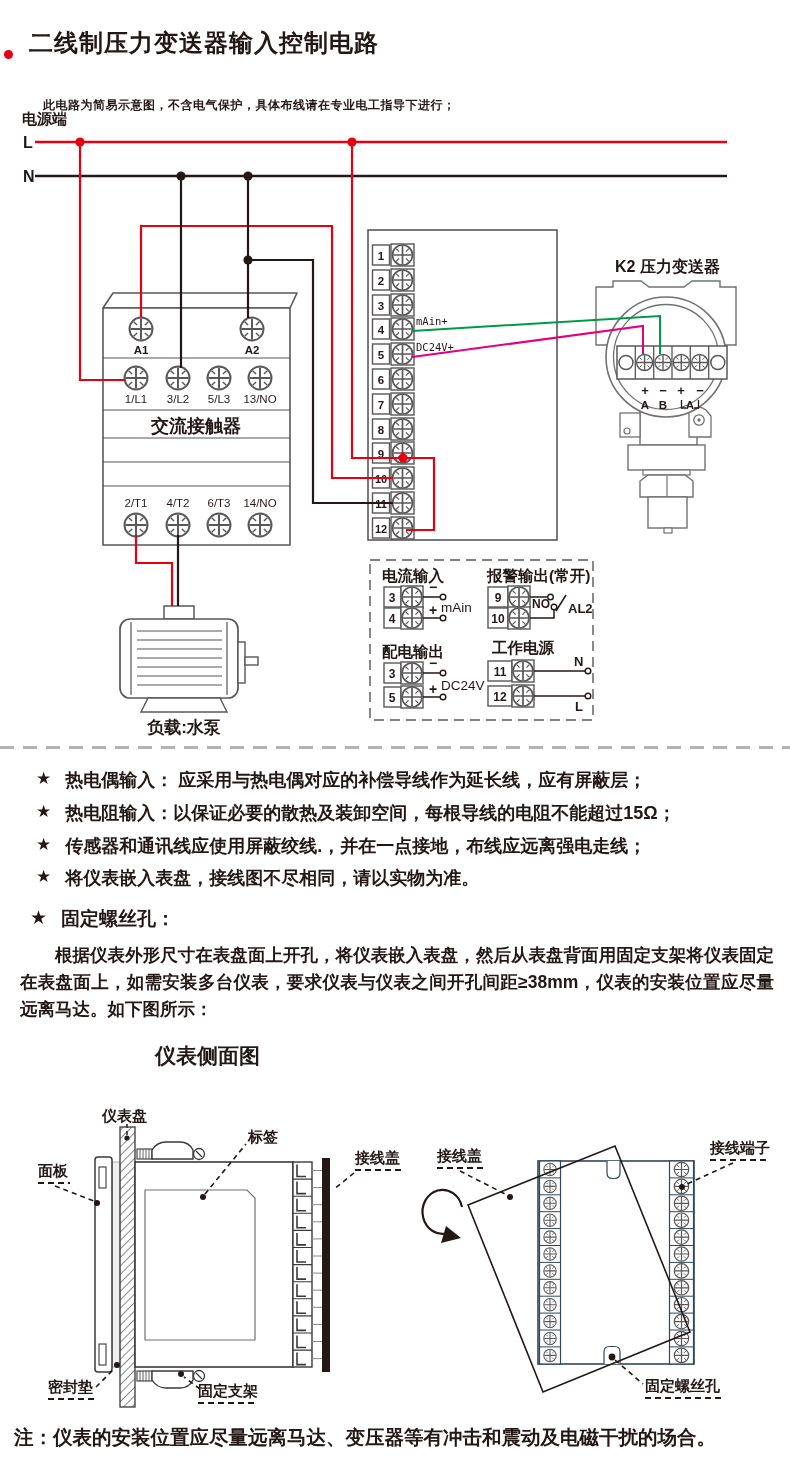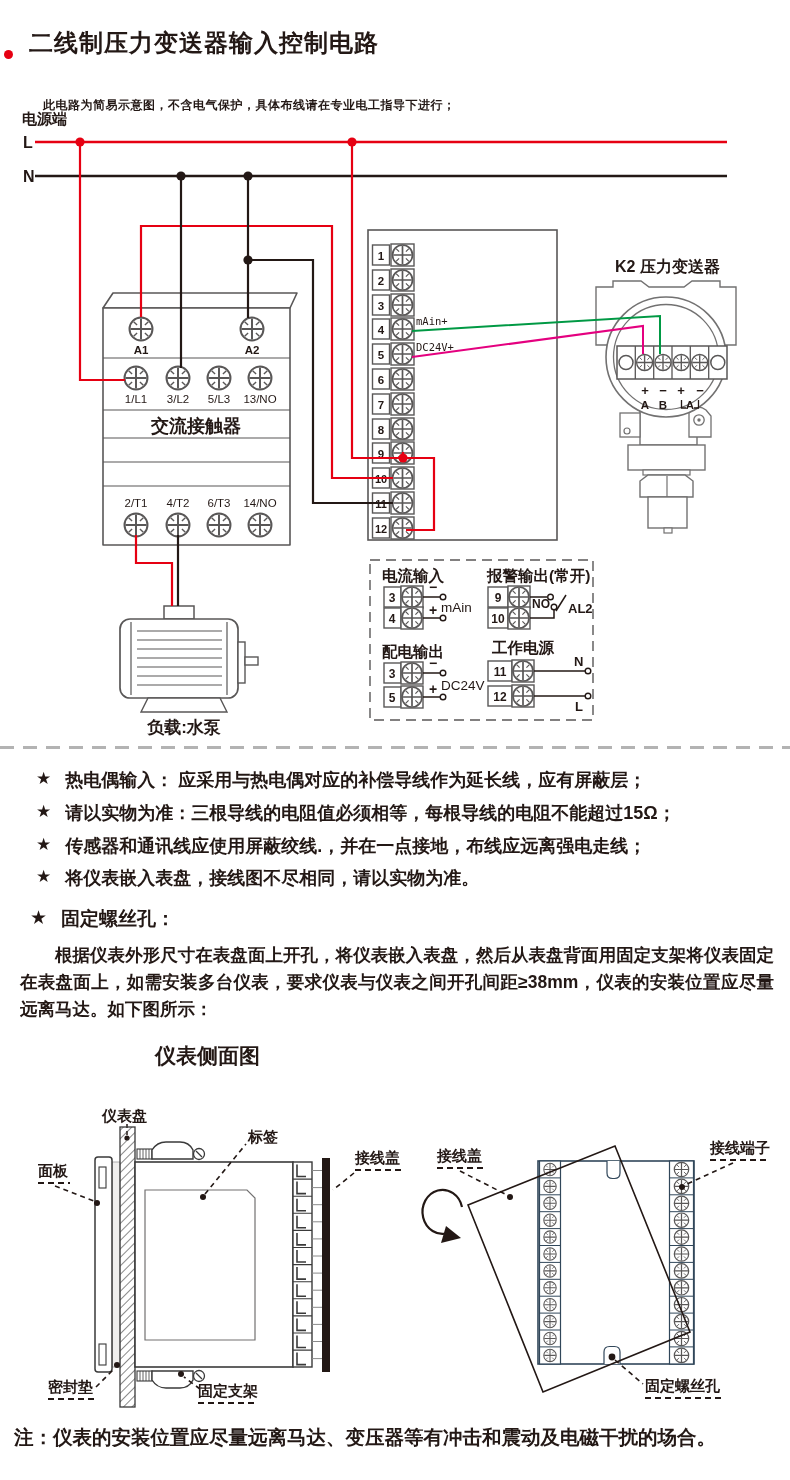--- a/index.html
+++ b/index.html
@@ -305,21 +305,21 @@
   </svg>
 
   <div class="abs divider"></div>
 
   <div class="note" style="top:768px;">
     <span class="star">★</span>
     <span>热电偶输入： 应采用与热电偶对应的补偿导线作为延长线，应有屏蔽层；</span>
   </div>
   <div class="note" style="top:801px;">
     <span class="star">★</span>
-    <span>请以实物为准：三根导线的电阻值必须相等，每根导线的电阻不能超过15Ω；</span>
+    <span>热电阻输入：以保证必要的散热及装卸空间，每根导线的电阻不能超过15Ω；</span>
   </div>
   <div class="note" style="top:834px;">
     <span class="star">★</span>
     <span>传感器和通讯线应使用屏蔽绞线.，并在一点接地，布线应远离强电走线；</span>
   </div>
   <div class="note" style="top:866px;">
     <span class="star">★</span>
     <span>将仪表嵌入表盘，接线图不尽相同，请以实物为准。</span>
   </div>
 

